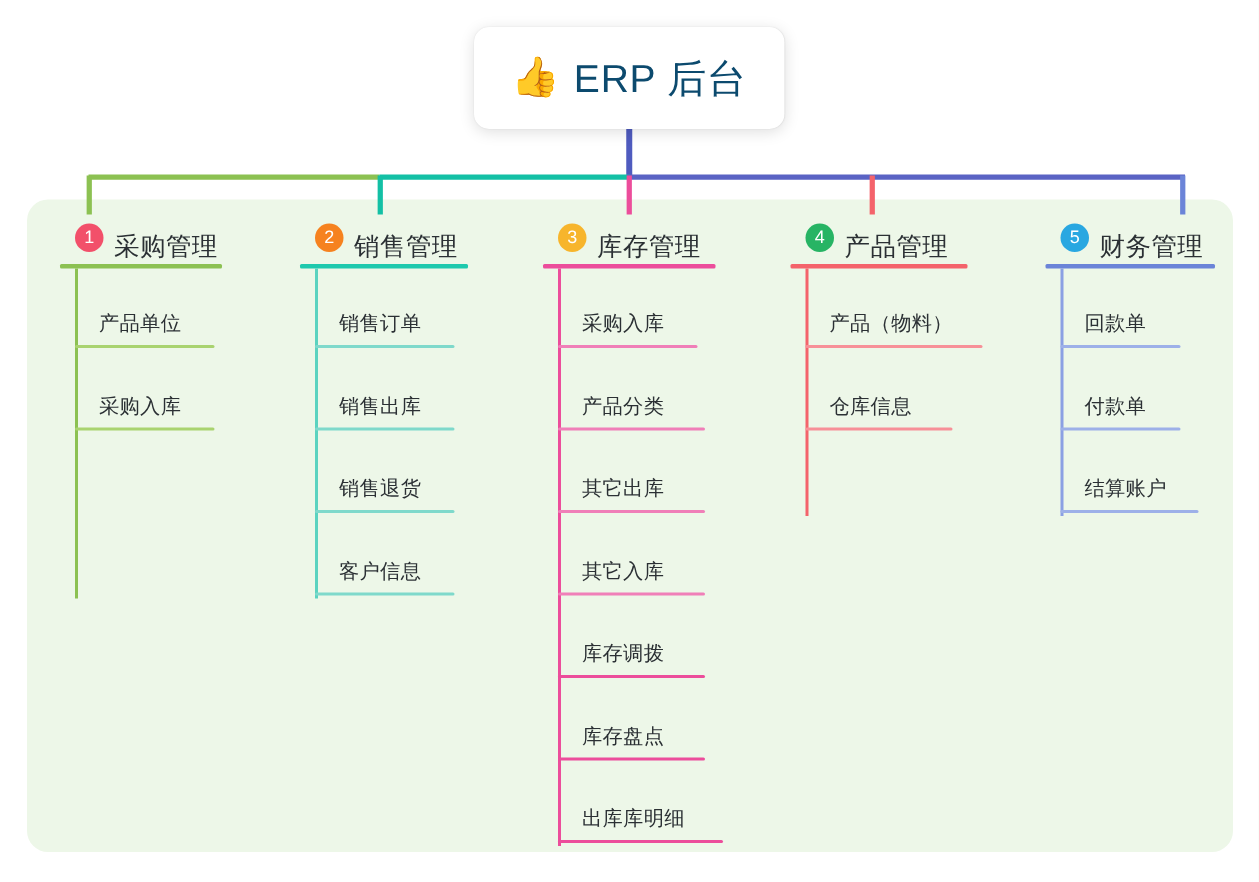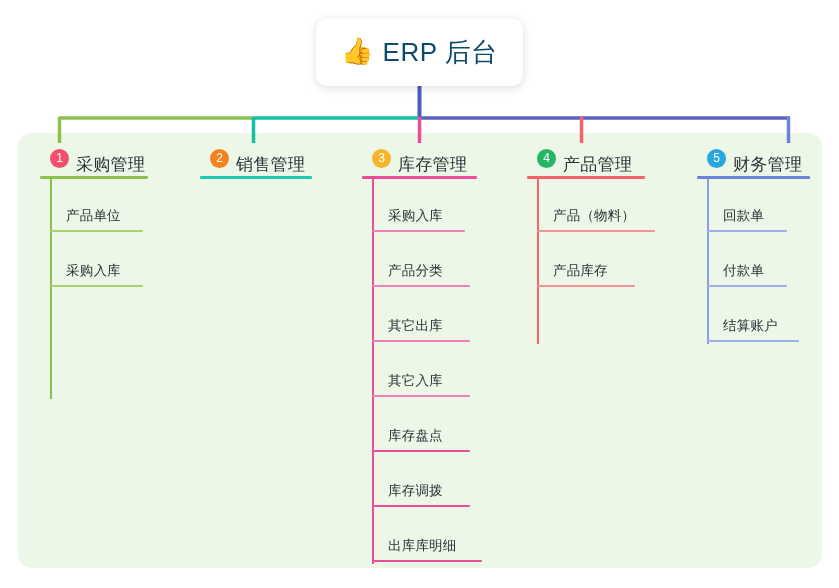--- a/index.html
+++ b/index.html
@@ -181,20 +181,39 @@
     </div>
   </div>
 </div>
 
 <div class="column" style="left:200px; width:160px;">
   <div class="col-header">
     <span class="badge" style="background: rgb(246, 130, 31);">2</span>
     <span class="col-title">销售管理</span>
   </div>
   <div class="col-rule" style="background:#1ec9ad; width:112px;"></div>
+  <div class="col-body">
+    <div class="spine" style="background:#5bd3c0; height:220px;"></div>
+    <div class="leaf">
+      <span class="leaf-label">销售订单</span>
+      <span class="leaf-rule" style="background:#7fd9cb; width:93px;"></span>
+    </div>
+    <div class="leaf">
+      <span class="leaf-label">销售出库</span>
+      <span class="leaf-rule" style="background:#7fd9cb; width:93px;"></span>
+    </div>
+    <div class="leaf">
+      <span class="leaf-label">销售退货</span>
+      <span class="leaf-rule" style="background:#7fd9cb; width:93px;"></span>
+    </div>
+    <div class="leaf">
+      <span class="leaf-label">客户信息</span>
+      <span class="leaf-rule" style="background:#7fd9cb; width:93px;"></span>
+    </div>
+  </div>
 </div>
 
 <div class="column" style="left:362px; width:165px;">
   <div class="col-header">
     <span class="badge" style="background: rgb(247, 181, 44);">3</span>
     <span class="col-title">库存管理</span>
   </div>
   <div class="col-rule" style="background:#ec4d9b; width:115px;"></div>
   <div class="col-body">
     <div class="spine" style="background:#ec4d9b; height:385px;"></div>
@@ -208,48 +227,48 @@
     </div>
     <div class="leaf">
       <span class="leaf-label">其它出库</span>
       <span class="leaf-rule" style="background:#f07fb8; width:98px;"></span>
     </div>
     <div class="leaf">
       <span class="leaf-label">其它入库</span>
       <span class="leaf-rule" style="background:#f07fb8; width:98px;"></span>
     </div>
     <div class="leaf">
+      <span class="leaf-label">库存调拨</span>
+      <span class="leaf-rule" style="background:#ec4d9b; width:98px;"></span>
+    </div>
+    <div class="leaf">
       <span class="leaf-label">库存盘点</span>
       <span class="leaf-rule" style="background:#ec4d9b; width:98px;"></span>
     </div>
     <div class="leaf">
-      <span class="leaf-label">库存调拨</span>
-      <span class="leaf-rule" style="background:#ec4d9b; width:98px;"></span>
-    </div>
-    <div class="leaf">
       <span class="leaf-label">出库库明细</span>
       <span class="leaf-rule" style="background:#ec4d9b; width:110px;"></span>
     </div>
   </div>
 </div>
 
 <div class="column" style="left:527px; width:170px;">
   <div class="col-header">
     <span class="badge" style="background: rgb(39, 180, 100);">4</span>
     <span class="col-title">产品管理</span>
   </div>
   <div class="col-rule" style="background:#f4636b; width:118px;"></div>
   <div class="col-body">
     <div class="spine" style="background:#f4636b; height:165px;"></div>
     <div class="leaf">
       <span class="leaf-label">产品（物料）</span>
       <span class="leaf-rule" style="background:#f79098; width:118px;"></span>
     </div>
     <div class="leaf">
-      <span class="leaf-label">产品库存</span>
+      <span class="leaf-label">仓库信息</span>
       <span class="leaf-rule" style="background:#f79098; width:98px;"></span>
     </div>
   </div>
 </div>
 
 <div class="column" style="left:697px; width:160px;">
   <div class="col-header">
     <span class="badge" style="background: rgb(41, 167, 225);">5</span>
     <span class="col-title">财务管理</span>
   </div>

